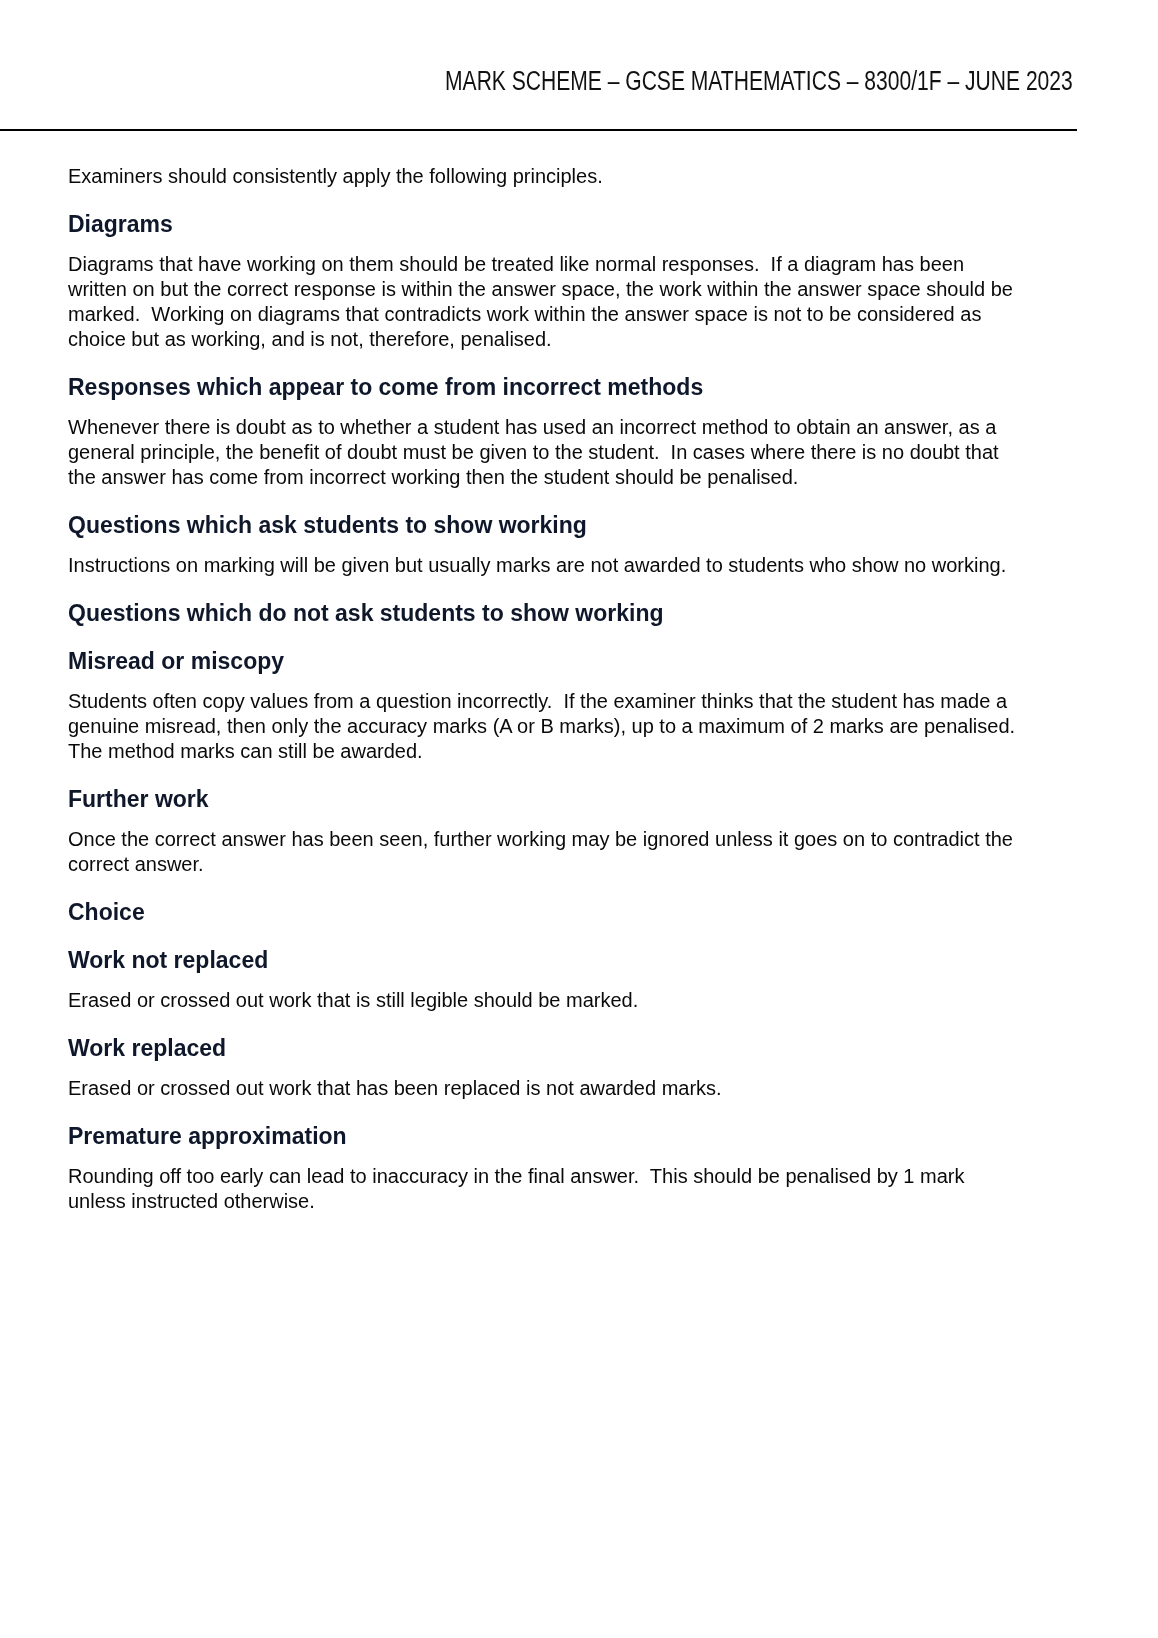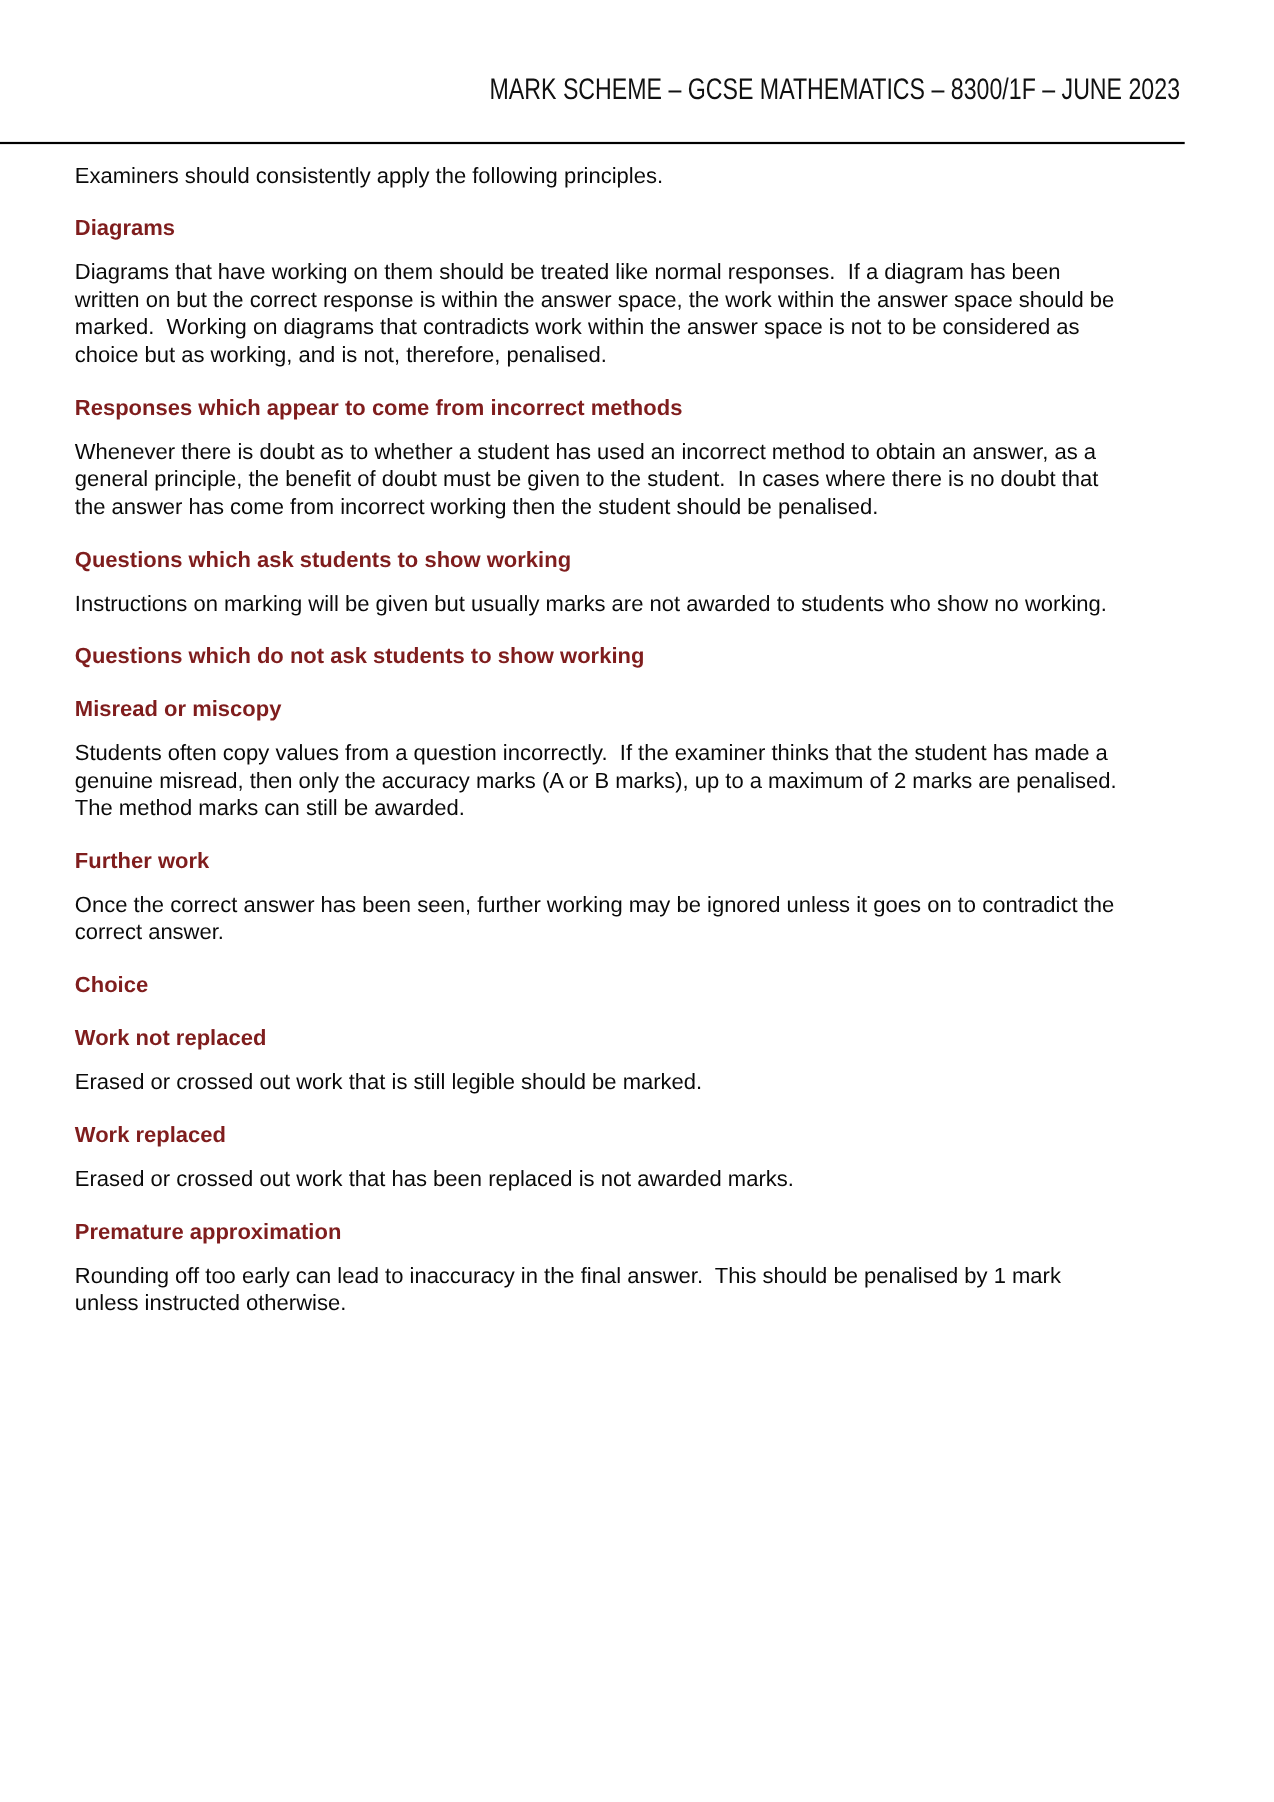--- a/index.html
+++ b/index.html
@@ -37,27 +37,27 @@
     left: 68px;
     width: 1012px;
   }
   .content p.body {
     margin: 0;
     font-size: 20px;
     line-height: 25px;
     white-space: pre-wrap;
     color: #0a0a0a;
   }
-  .content p.intro { margin-top: 17px; }
+  .content p.intro { margin-top: 33px; }
   .content h3 {
-    font-size: 20px;
+    font-size: 23px;
     line-height: 25px;
     font-weight: 700;
     margin: 23px 0 15px 0;
-    color: #7f1d1d;
+    color: #0f172a;
   }
   .footer-rule {
     position: absolute;
     top: 1535px;
     left: 0;
     width: 1077px;
     height: 2px;
     background: #000000;
   }
   .page-number {

